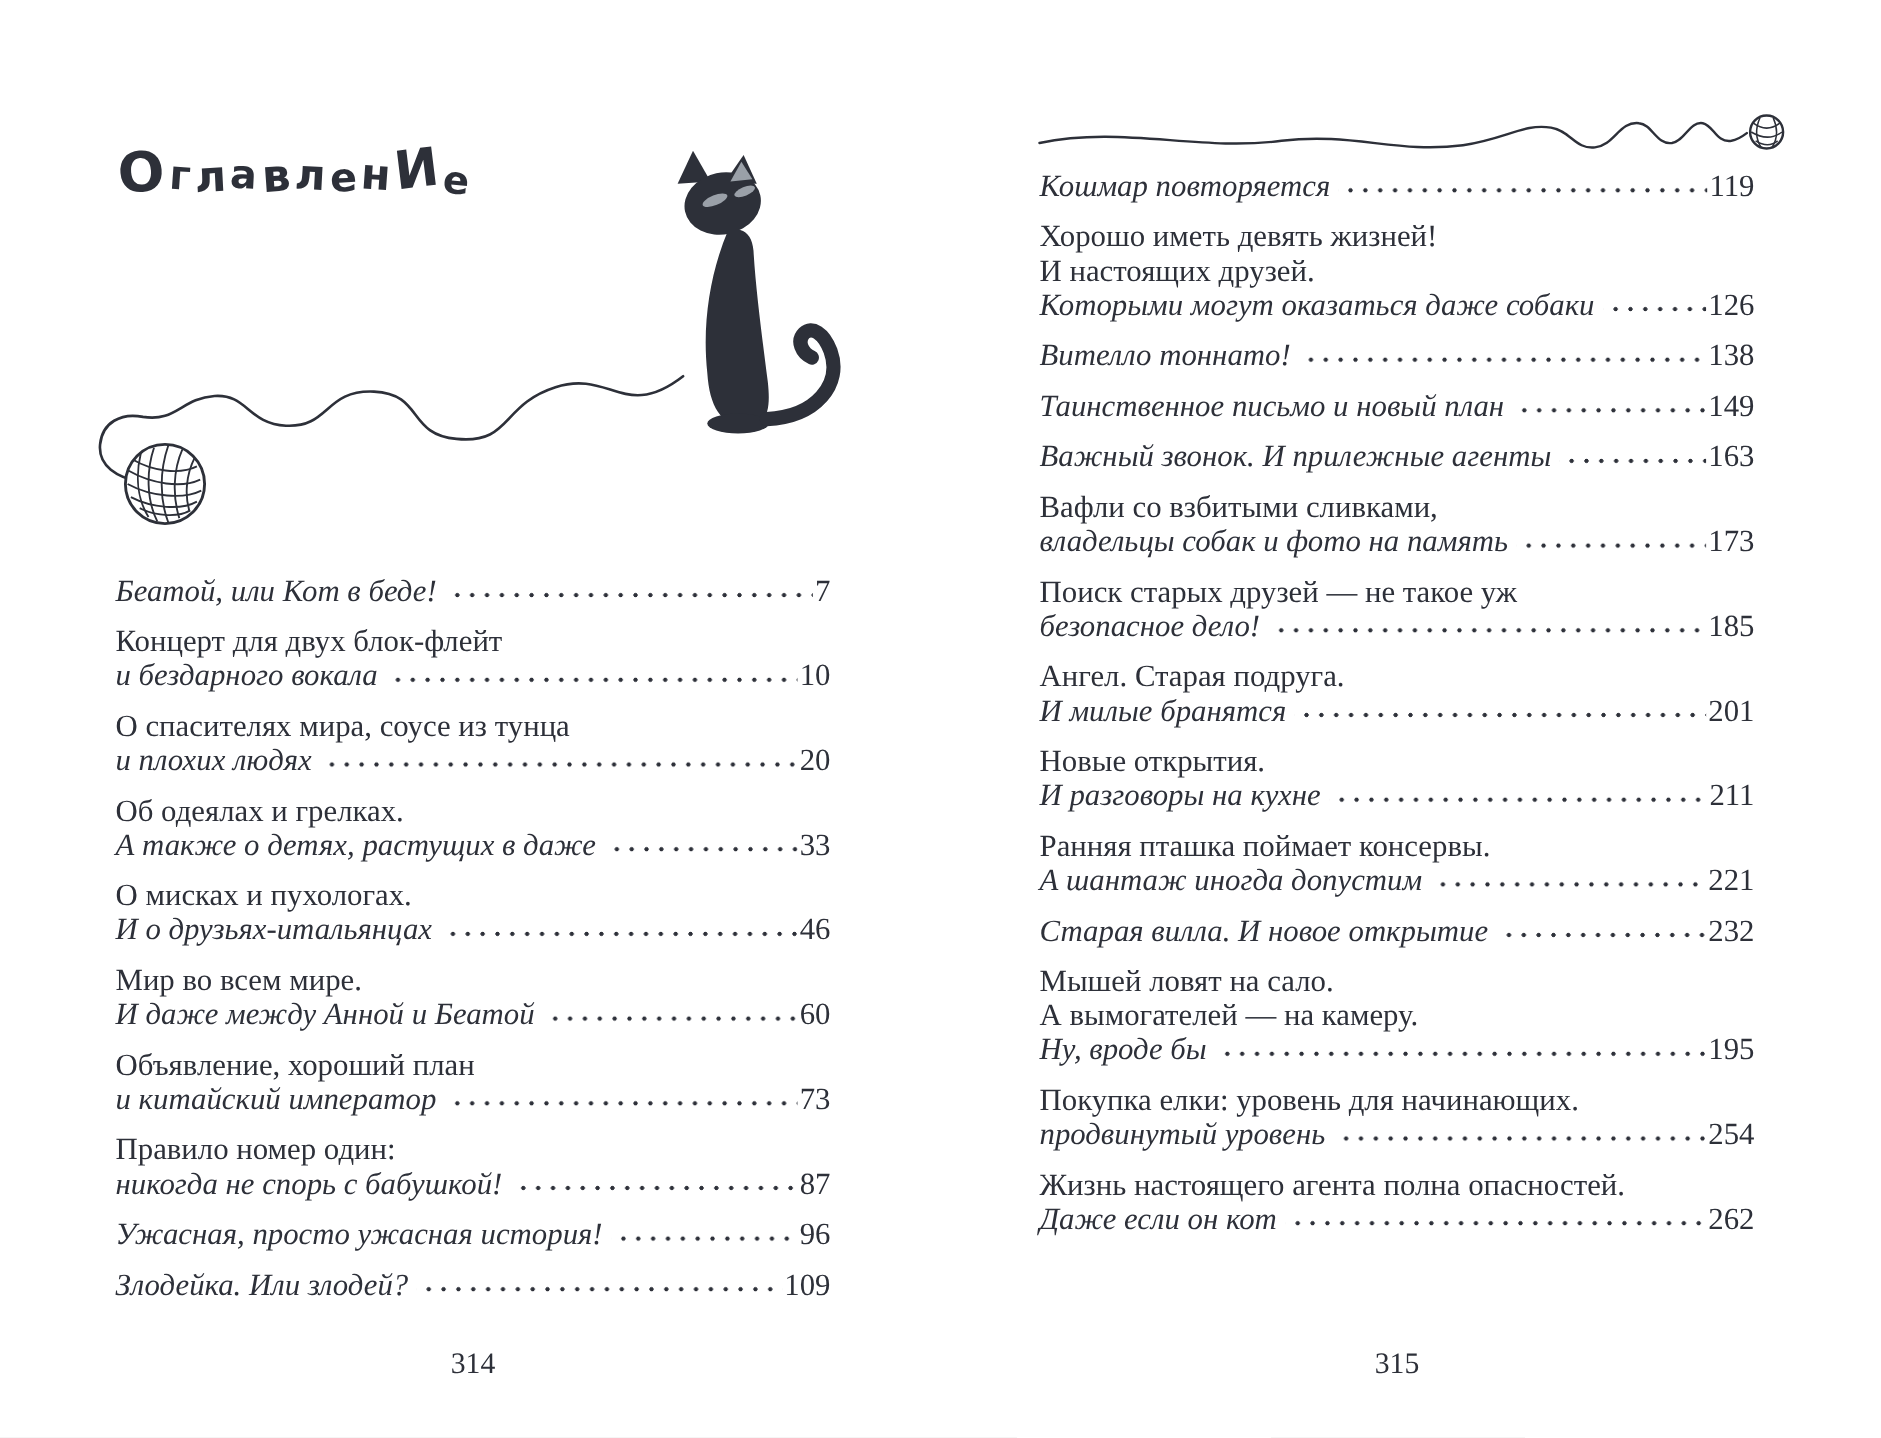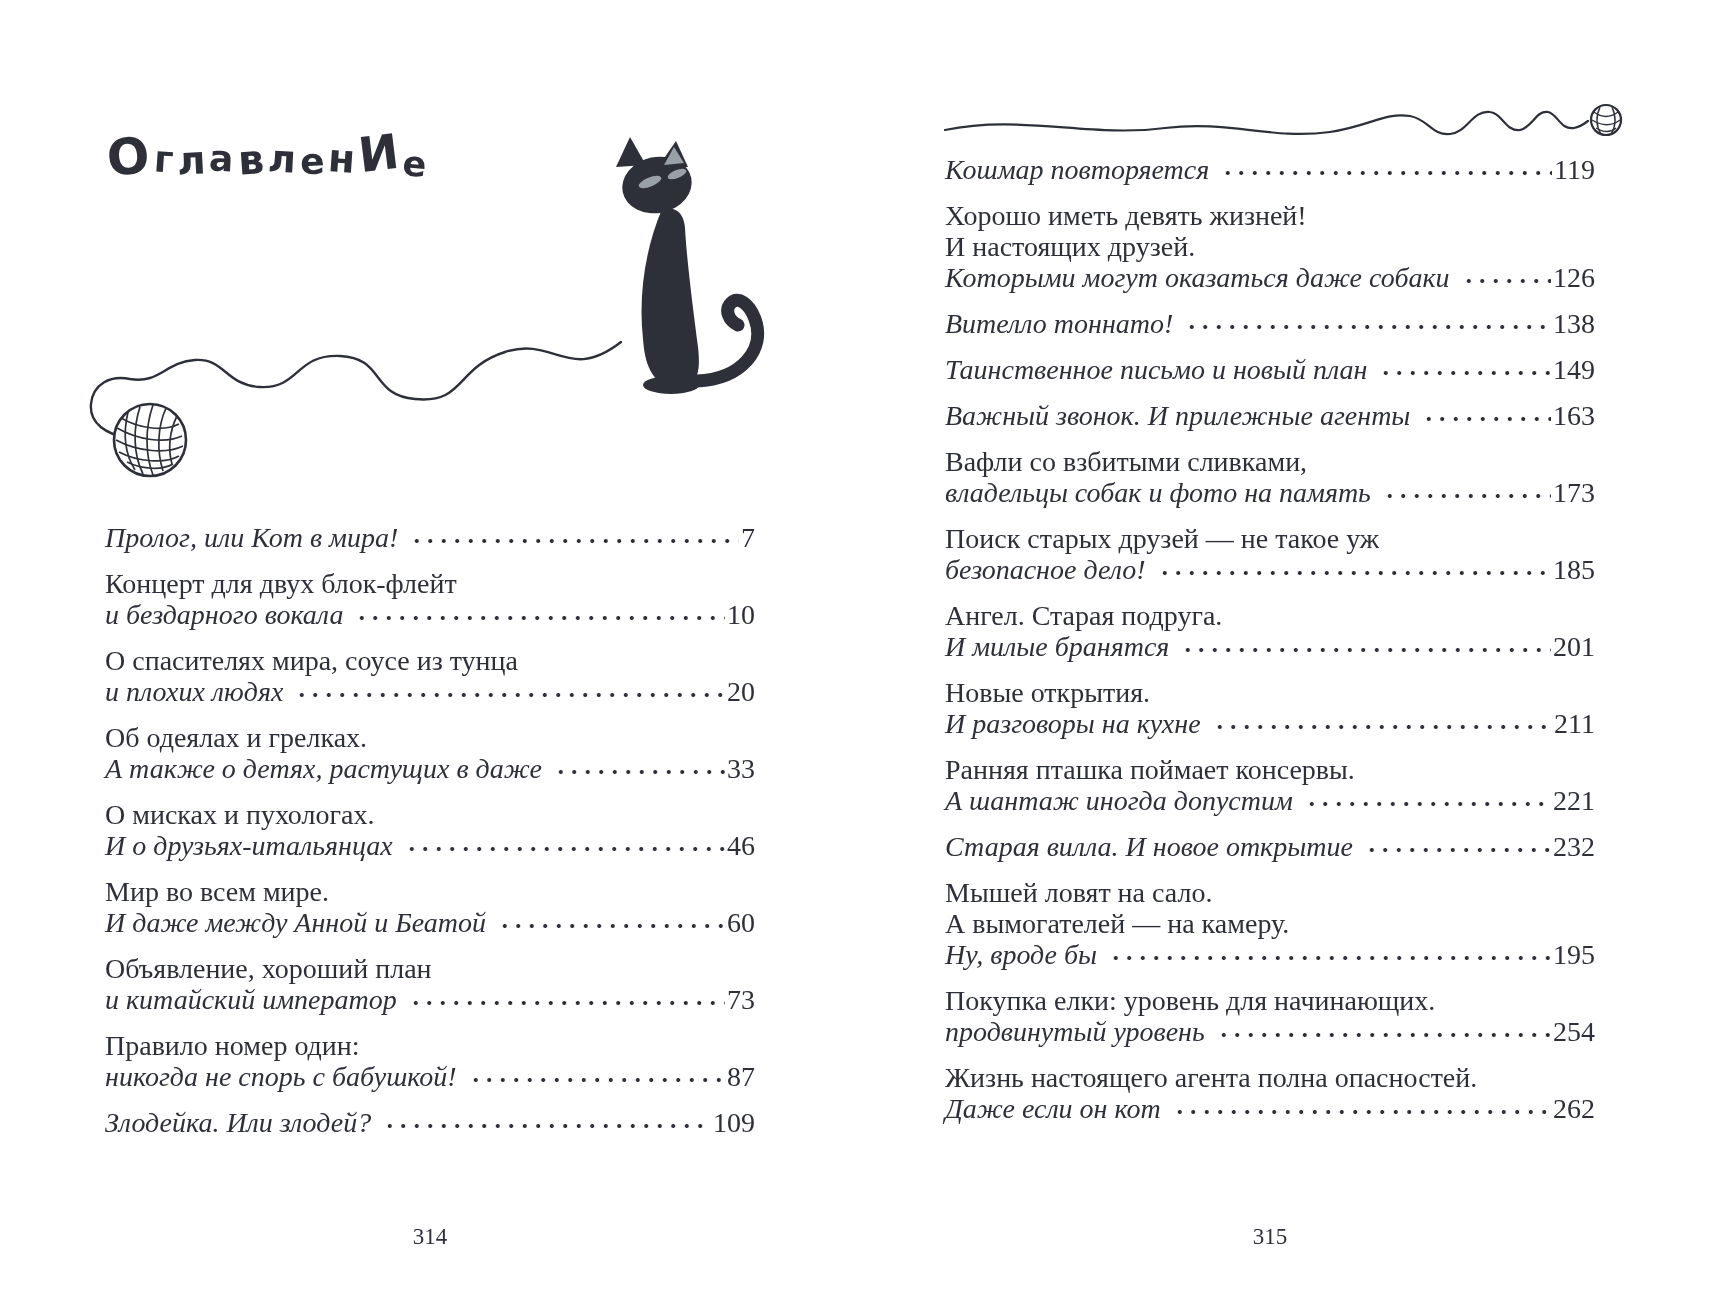--- a/index.html
+++ b/index.html
@@ -42,21 +42,21 @@
     flex:1 1 auto; min-width:14px; align-self:stretch;
     margin-left:8px; margin-right:2px;
     background-image:radial-gradient(circle, #2d3039 1.7px, transparent 2.2px);
     background-size:13.5px 13.5px; background-repeat:repeat-x;
     background-position:left 4px bottom 6px;
   }
   .pg{flex:0 0 auto;}
 
   .footer{
     position:absolute; top:1224px; left:0; width:650px;
-    text-align:center; font-size:23px;
+    text-align:center; font-size:27px;
   }
 
   .art{position:absolute;}
   .art-cat{left:495px; top:133px; width:210px; height:285px;}
   .art-string{left:-22px; top:328px; width:545px; height:155px;}
   .art-squiggle{left:-5px; top:90px; width:700px; height:62px;}
 </style>
 </head>
 <body>
 
@@ -97,21 +97,21 @@
           <path d="M70,77 C62,100 62,126 70,147"></path>
           <path d="M83,80 C74,100 74,124 80,143"></path>
           <path d="M94,88 C86,104 85,122 89,136"></path>
         </g>
       </g>
     </svg>
 
     <div class="toc toc-left" id="toc-left">
         <div class="entry">
           <div class="line last">
-            <span class="txt">Пролог, или Кот в мира!</span>
+            <span class="txt">Беатой, или Кот в беде!</span>
             <span class="leader"></span>
             <span class="pg">7</span>
           </div>
         </div>
         <div class="entry">
           <div class="line">Концерт для двух блок-флейт</div>
           <div class="line last">
             <span class="txt">и бездарного вокала</span>
             <span class="leader"></span>
             <span class="pg">10</span>
@@ -156,20 +156,27 @@
             <span class="leader"></span>
             <span class="pg">73</span>
           </div>
         </div>
         <div class="entry">
           <div class="line">Правило номер один:</div>
           <div class="line last">
             <span class="txt">никогда не спорь с бабушкой!</span>
             <span class="leader"></span>
             <span class="pg">87</span>
+          </div>
+        </div>
+        <div class="entry">
+          <div class="line last">
+            <span class="txt">Ужасная, просто ужасная история!</span>
+            <span class="leader"></span>
+            <span class="pg">96</span>
           </div>
         </div>
         <div class="entry">
           <div class="line last">
             <span class="txt">Злодейка. Или злодей?</span>
             <span class="leader"></span>
             <span class="pg">109</span>
           </div>
         </div>
       </div>

